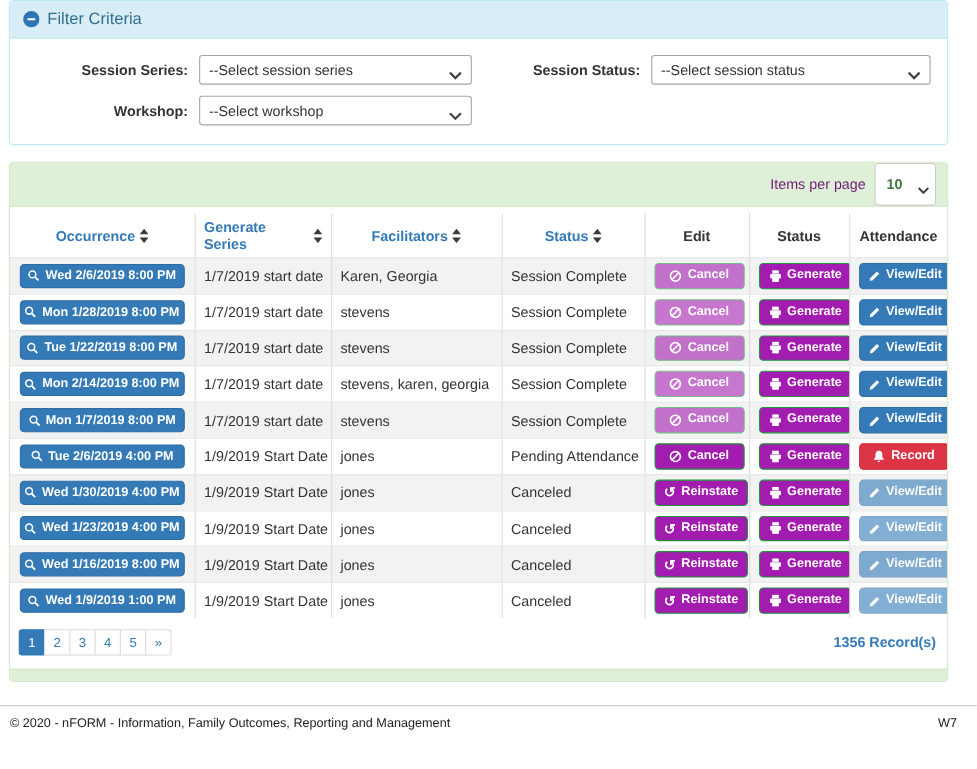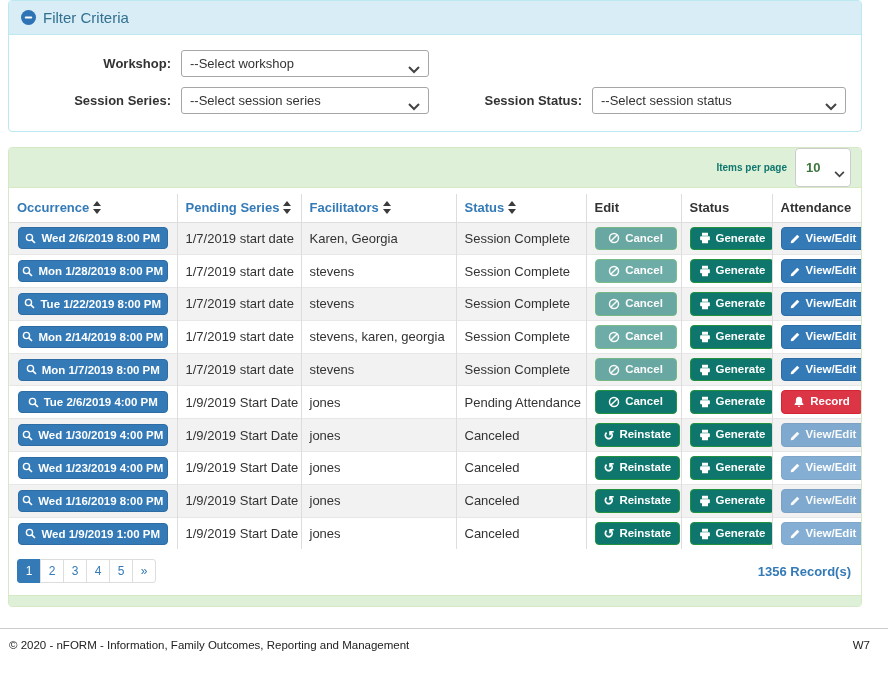--- a/index.html
+++ b/index.html
@@ -60,40 +60,40 @@
   
   .panel-green {
     border: 1px solid #d6e9c6; border-radius: 4px;
     background: #fff; overflow: hidden;
   }
   .panel-green-band {
     background: #dff0d8; border-bottom: 1px solid #d6e9c6;
     padding: 7px 10px; display: flex; justify-content: flex-end; align-items: center;
     gap: 8px; height: 40px;
   }
-  .ipp-label { color: #0f766e; font-size: 10px; font-weight: bold; }
+  .ipp-label { color: #701a75; font-size: 13px; font-weight: normal; }
   .ipp-selwrap { width: 56px; }
   .ipp-selwrap select {
     border: 1px solid #ccc; border-radius: 4px; color: #3c763d;
     padding: 0 18px 0 10px; height: 39px; font-weight: bold;
   }
   .ipp-selwrap .chev { right: 6px; }
 
   table.sessions {
     width: 100%; border-collapse: collapse; table-layout: fixed;
     margin-top: 6px; font-size: 13px;
   }
   table.sessions th {
     font-weight: bold; text-align: left; padding: 5px 8px;
     border-bottom: 1px solid #ddd; border-right: 1px solid #ddd;
     background: #fff; height: 28px; vertical-align: middle;
   }
   table.sessions th:last-child { border-right: none; }
   table.sessions th.sortable { color: #337ab7; cursor: pointer; }
-  .th-inner { display: flex; align-items: center; justify-content: flex-start; }
+  .th-inner { display: flex; align-items: center; justify-content: center; }
   .sort-icon { flex: 0 0 auto; margin-left: 4px; display: inline-flex; }
   table.sessions td {
     padding: 4px 8px; height: 32px; vertical-align: middle;
     border-right: 1px solid #ddd; border-top: 1px solid #e7e7e7;
     color: #333; overflow: hidden; white-space: nowrap;
   }
   table.sessions td:last-child { border-right: none; }
   table.sessions tr.odd td { background: #f2f2f2; }
   table.sessions tr.even td { background: #fff; }
 
@@ -104,21 +104,21 @@
 
   .btn {
     display: inline-flex; align-items: center; justify-content: center; gap: 5px;
     font-family: "Liberation Sans", sans-serif;
     font-size: 11.5px; font-weight: bold; color: #fff;
     border-radius: 4px; padding: 4px 8px; min-width: 82px;
     border: 1px solid transparent; cursor: pointer; line-height: 1.2;
     white-space: nowrap;
   }
   .btn-primary { background: #337ab7; border-color: #2e6da4; }
-  .btn-success { background: #0f766e; border-color: #23923d; }
+  .btn-success { background: #a21caf; border-color: #23923d; }
   .btn-danger  { background: #dc3545; border-color: #d32535; }
   .btn.disabled { opacity: 0.6; cursor: default; }
   .occ-btn {
     display: flex; align-items: center; justify-content: center; gap: 5px;
     width: 150px; margin: 0 auto;
     background: #337ab7; border: 1px solid #2e6da4; border-radius: 4px;
     color: #fff; font-size: 11.5px; font-weight: bold; padding: 4px 6px;
     cursor: pointer; font-family: "Liberation Sans", sans-serif;
   }
   .reinstate-glyph { font-size: 13px; line-height: 1; font-weight: bold; }
@@ -157,35 +157,20 @@
     <div class="panel-blue-header">
       <span class="minus-circle">
         <svg width="15" height="15" viewBox="0 0 16 16">
             <circle cx="8" cy="8" r="8" fill="#2e74b5"></circle>
             <rect x="4" y="7" width="8" height="2" rx="1" fill="#fff"></rect>
           </svg>
       </span>
       <span>Filter Criteria</span>
     </div>
     <div class="filter-body">
-      <div class="filter-row">
-        <div class="fgroup">
-          <label class="flabel">Workshop:</label>
-          <span class="selwrap w248">
-            <select>
-              <option>--Select workshop</option>
-            </select>
-            <span class="chev">
-              <svg width="12" height="8" viewBox="0 0 12 8">
-                  <path d="M1 1l5 5 5-5" fill="none" stroke="#444" stroke-width="2"></path>
-                </svg>
-            </span>
-          </span>
-        </div>
-      </div>
       <div class="filter-row">
         <div class="fgroup">
           <label class="flabel">Session Series:</label>
           <span class="selwrap w248">
             <select>
               <option>--Select session series</option>
             </select>
             <span class="chev">
               <svg width="12" height="8" viewBox="0 0 12 8">
                   <path d="M1 1l5 5 5-5" fill="none" stroke="#444" stroke-width="2"></path>
@@ -200,20 +185,35 @@
               <option>--Select session status</option>
             </select>
             <span class="chev">
               <svg width="12" height="8" viewBox="0 0 12 8">
                   <path d="M1 1l5 5 5-5" fill="none" stroke="#444" stroke-width="2"></path>
                 </svg>
             </span>
           </span>
         </div>
       </div>
+      <div class="filter-row">
+        <div class="fgroup">
+          <label class="flabel">Workshop:</label>
+          <span class="selwrap w248">
+            <select>
+              <option>--Select workshop</option>
+            </select>
+            <span class="chev">
+              <svg width="12" height="8" viewBox="0 0 12 8">
+                  <path d="M1 1l5 5 5-5" fill="none" stroke="#444" stroke-width="2"></path>
+                </svg>
+            </span>
+          </span>
+        </div>
+      </div>
     </div>
   </section>
 
   <section class="panel-green">
     <div class="panel-green-band">
       <span class="ipp-label">Items per page</span>
       <span class="selwrap ipp-selwrap">
         <select>
           <option>10</option>
         </select>
@@ -243,21 +243,21 @@
                 <span class="sort-icon">
                   <svg width="8" height="13" viewBox="0 0 8 13">
                     <path d="M4 0 L8 5 H0z" fill="#3b3b3b"></path>
                     <path d="M4 13 L0 8 H8z" fill="#3b3b3b"></path>
                   </svg>
                 </span>
               </span>
             </th>
             <th class="sortable">
               <span class="th-inner">
-                <span>Pending Series</span>
+                <span>Generate Series</span>
                 <span class="sort-icon">
                   <svg width="8" height="13" viewBox="0 0 8 13">
                     <path d="M4 0 L8 5 H0z" fill="#3b3b3b"></path>
                     <path d="M4 13 L0 8 H8z" fill="#3b3b3b"></path>
                   </svg>
                 </span>
               </span>
             </th>
             <th class="sortable">
               <span class="th-inner">

